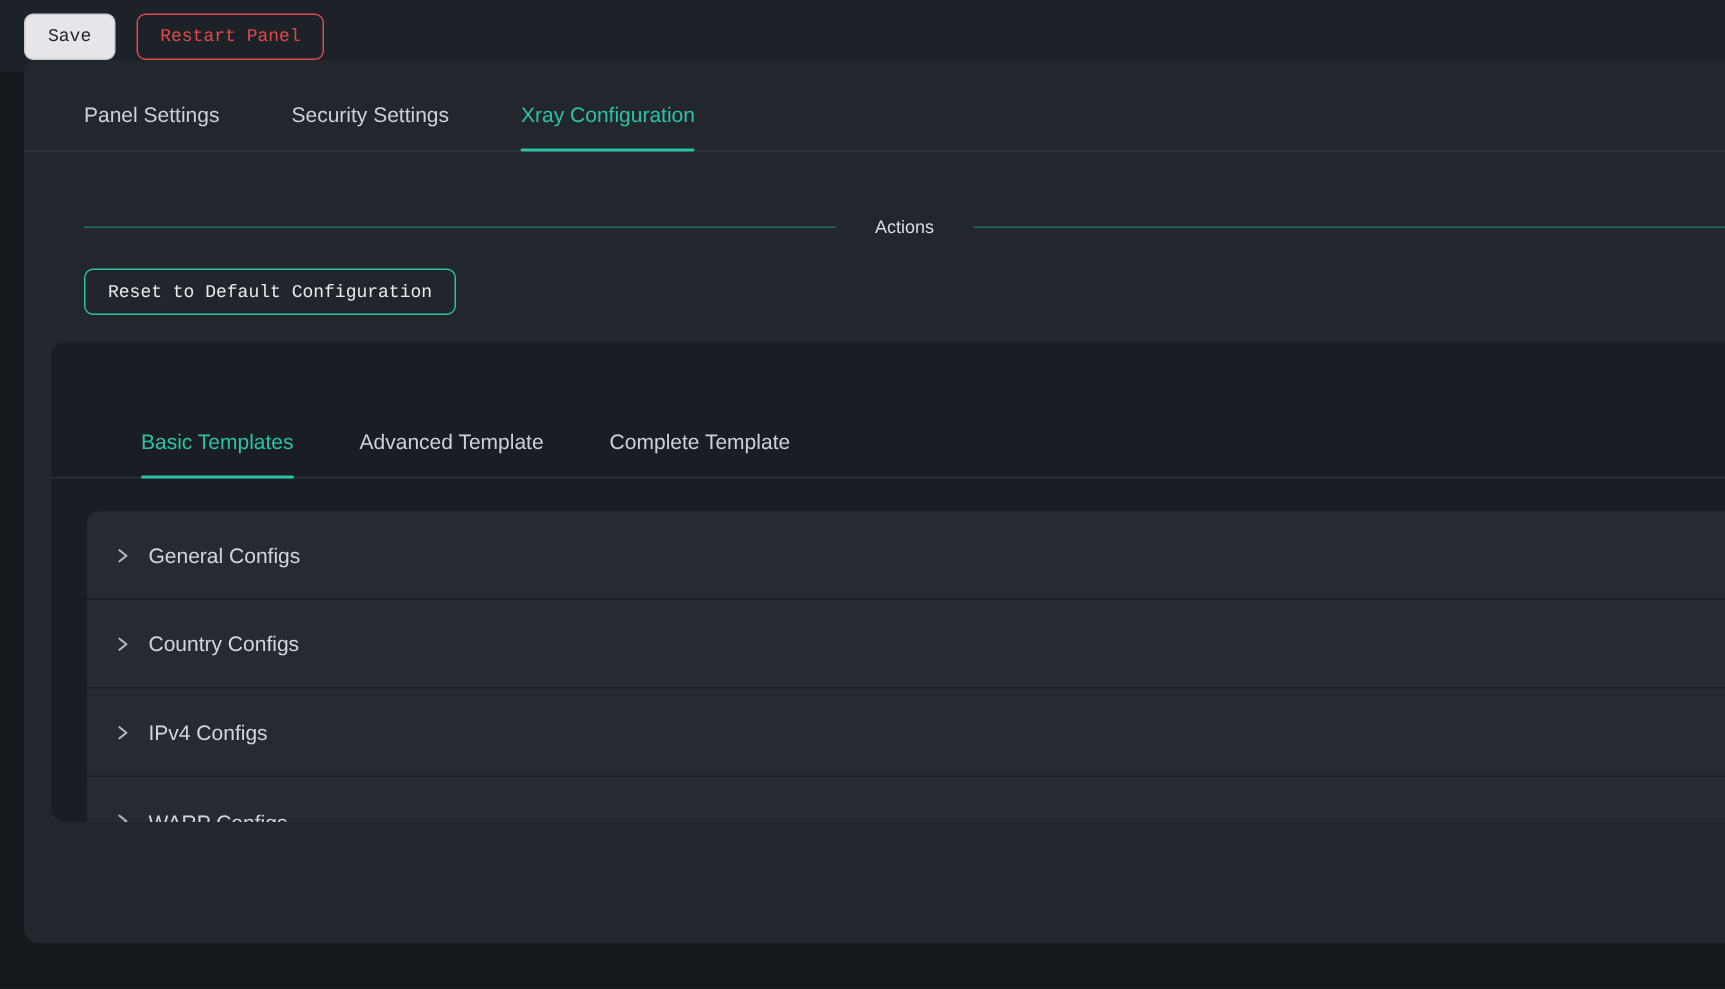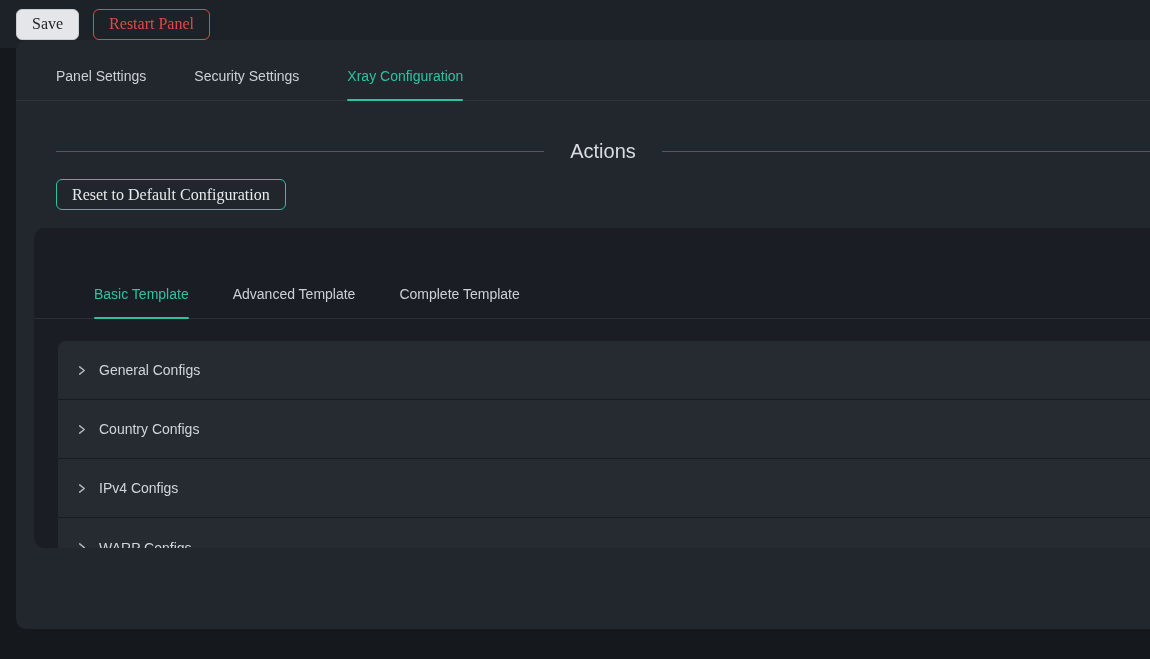--- a/index.html
+++ b/index.html
@@ -19,22 +19,22 @@
     background: #1d2128;
     display: flex;
     align-items: center;
     padding-left: 16px;
     gap: 14px;
   }
   .btn {
     height: 31px;
     border-radius: 6px;
     padding: 0 15px;
-    font-size: 16px;
-    font-family: Liberation Serif, serif;
+    font-size: 12px;
+    font-family: Liberation Mono, monospace;
     cursor: pointer;
     display: inline-flex;
     align-items: center;
     justify-content: center;
   }
   .btn-light {
     background: #e4e6e9;
     color: #23262b;
     border: 1px solid #c8ccd1;
   }
@@ -95,21 +95,21 @@
     padding: 0 0 0 40px;
   }
   .divider .line {
     flex: 1;
     height: 1px;
     background: #1d7561;
   }
   .divider .line.right { margin-right: 0; }
   .divider .text {
     padding: 0 26px;
-    font-size: 20px;
+    font-size: 12px;
     color: #d9dce0;
     line-height: 24px;
   }
 
   .reset-row { margin: 16px 0 0 40px; }
 
   
   .inner-card {
     margin: 18px 0 0 18px;
     width: 1116px;
@@ -176,21 +176,21 @@
 
   <div class="reset-row">
     <button class="btn btn-accent">Reset to Default Configuration</button>
   </div>
 
 
   <div class="inner-card">
 
     <div class="inner-tabs-wrap">
       <div class="tabs inner-tabs">
-        <div class="tab active">Basic Template</div>
+        <div class="tab active">Basic Templates</div>
         <div class="tab">Advanced Template</div>
         <div class="tab">Complete Template</div>
       </div>
     </div>
 
     <div class="collapse">
 
       <div class="collapse-item">
         <span class="chev">
           <svg width="11" height="11" viewBox="0 0 12 12" fill="none" stroke="currentColor" stroke-width="1.6" stroke-linecap="round" stroke-linejoin="round">

